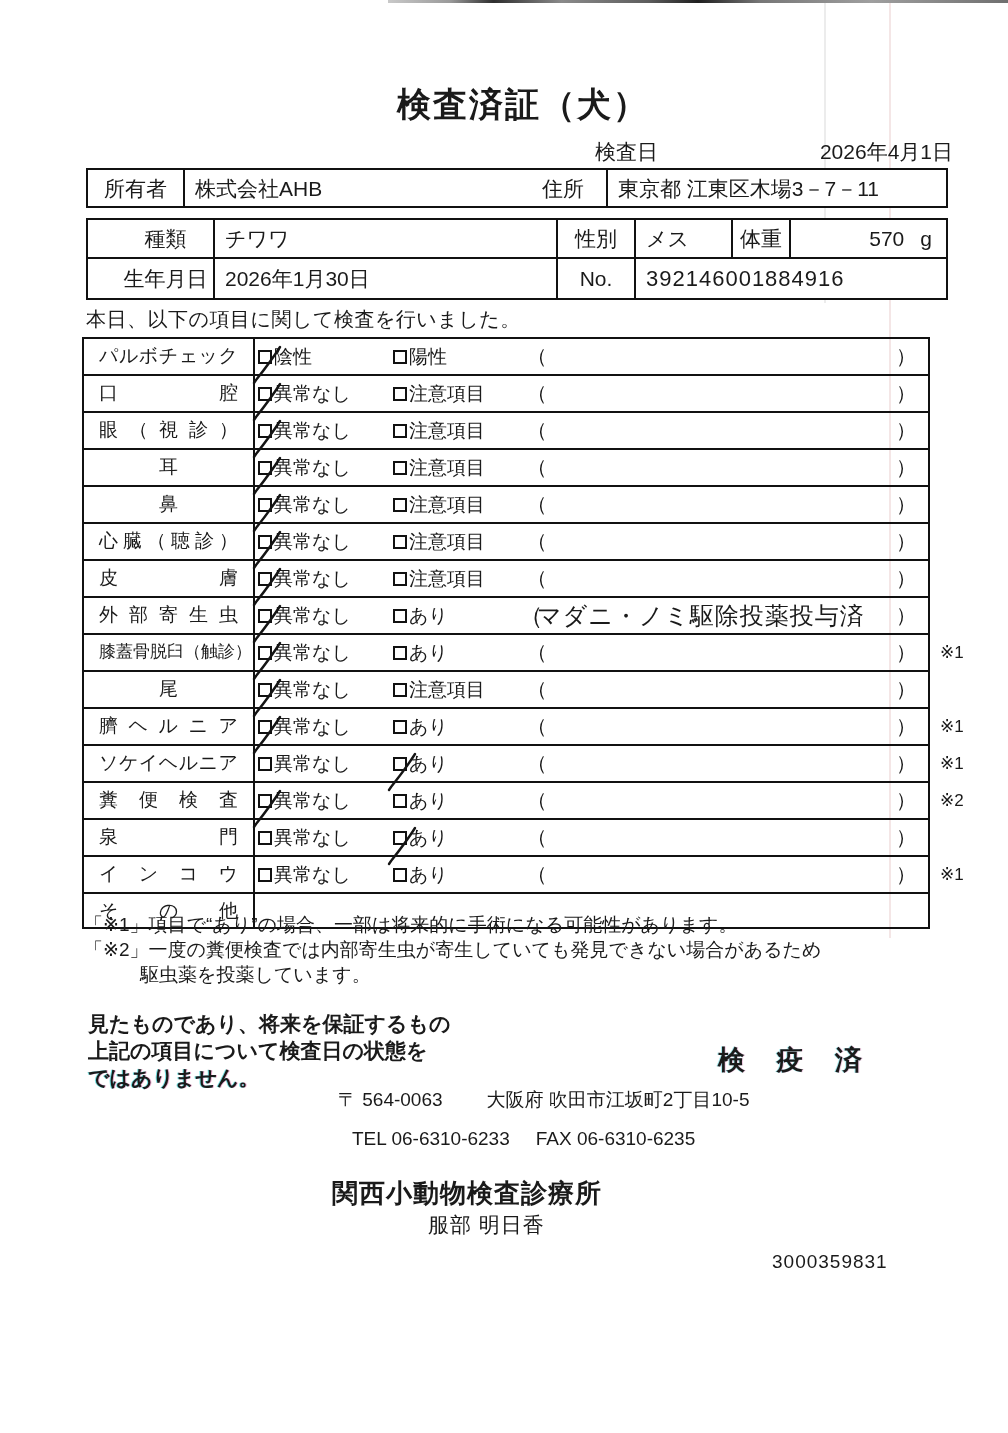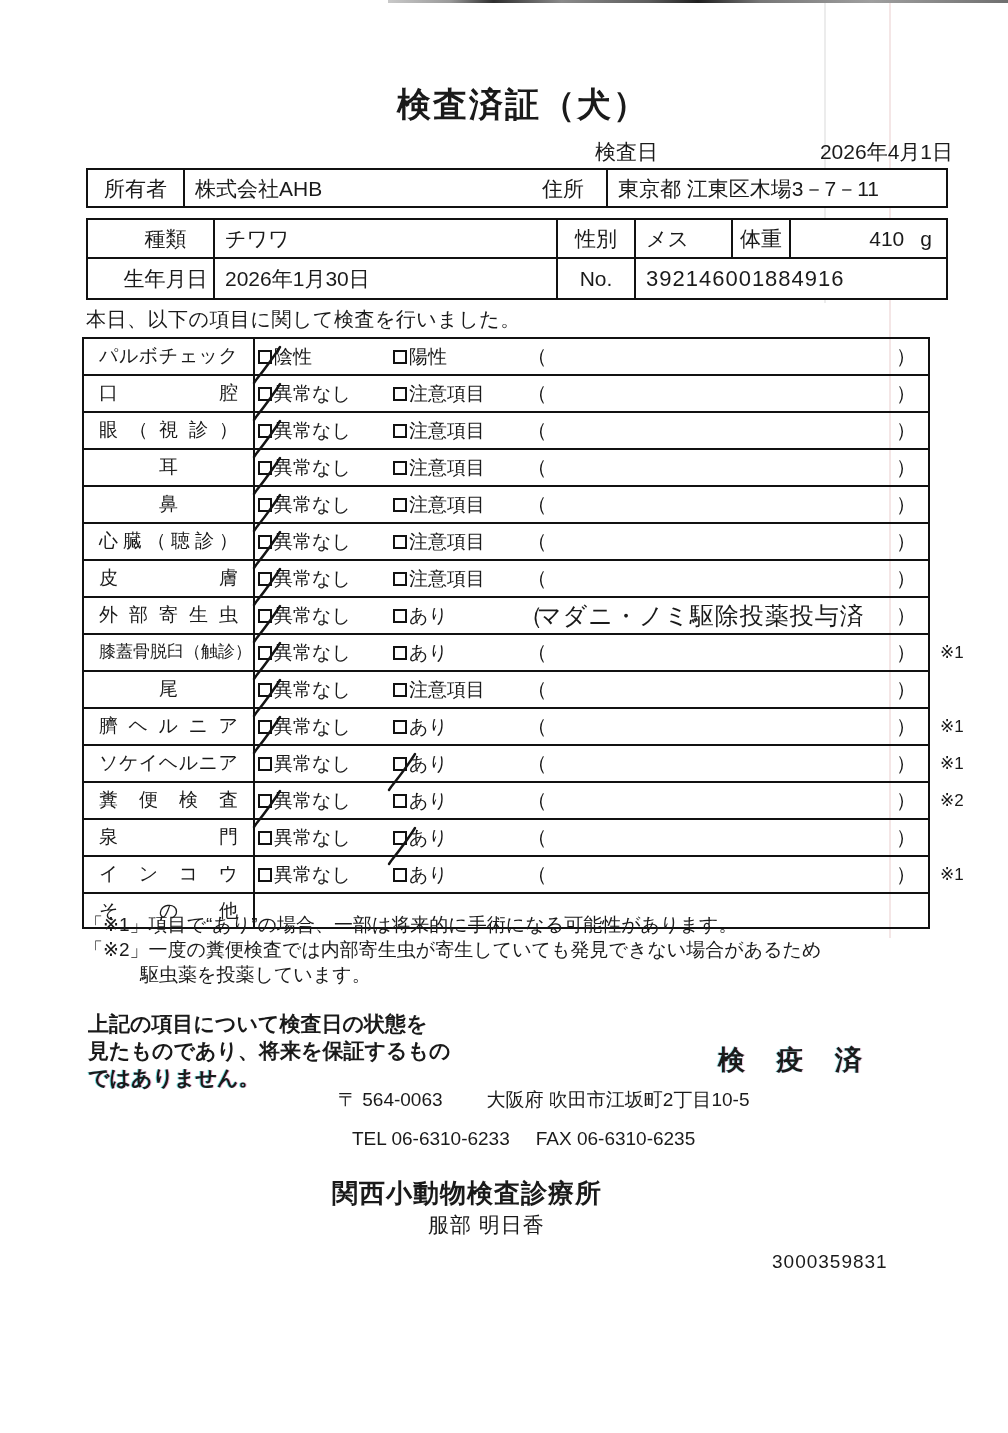--- a/index.html
+++ b/index.html
@@ -104,21 +104,21 @@
   </div>
 
   <div class="tbl t-pet">
     <div class="trow first">
       <div class="tcell lab w-lab1">種類</div>
       <div class="tcell val w-val2" style="border-right:2px solid #111;">チワワ</div>
       <div class="tcell lab w-sex-lab">性別</div>
       <div class="tcell val w-sex">メス</div>
       <div class="tcell lab w-wt-lab">体重</div>
       <div class="tcell wt-val">
-        <span>410</span>
+        <span>570</span>
         <span>g</span>
       </div>
     </div>
     <div class="trow">
       <div class="tcell lab w-lab1">生年月日</div>
       <div class="tcell val w-val2" style="border-right:2px solid #111;">2026年1月30日</div>
       <div class="tcell lab w-sex-lab">No.</div>
       <div class="tcell val w-valr no-val">392146001884916</div>
     </div>
   </div>
@@ -491,22 +491,22 @@
     </div>
   </div>
 
   <div class="footnotes">
       <div class="fn-line">「※1」項目で“あり”の場合、一部は将来的に手術になる可能性があります。</div>
       <div class="fn-line">「※2」一度の糞便検査では内部寄生虫が寄生していても発見できない場合があるため</div>
       <div class="fn-line indent">駆虫薬を投薬しています。</div>
     </div>
 
   <div class="disclaimer">
+      <div class="">見たものであり、将来を保証するもの</div>
       <div class="">上記の項目について検査日の状態を</div>
-      <div class="">見たものであり、将来を保証するもの</div>
       <div class="chroma">ではありません。</div>
     </div>
   <div class="stamp">検 疫 済</div>
 
   <div class="postal-line">
     <span>〒 564-0063</span>
     <span>大阪府 吹田市江坂町2丁目10-5</span>
   </div>
   <div class="tel-line">
     <span>TEL 06-6310-6233</span>

